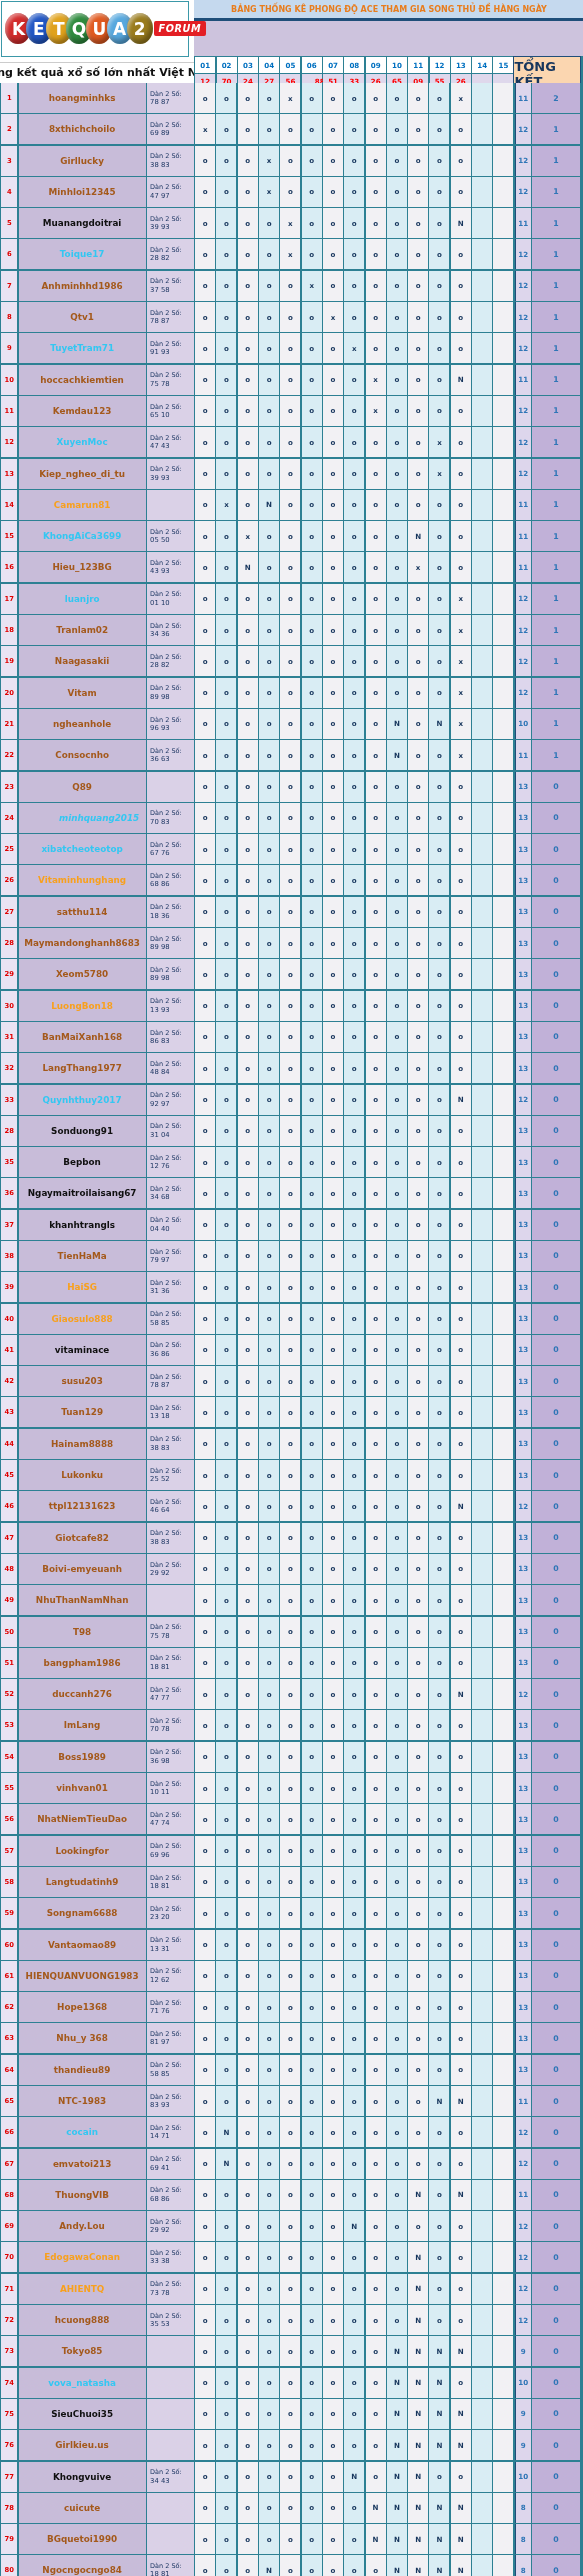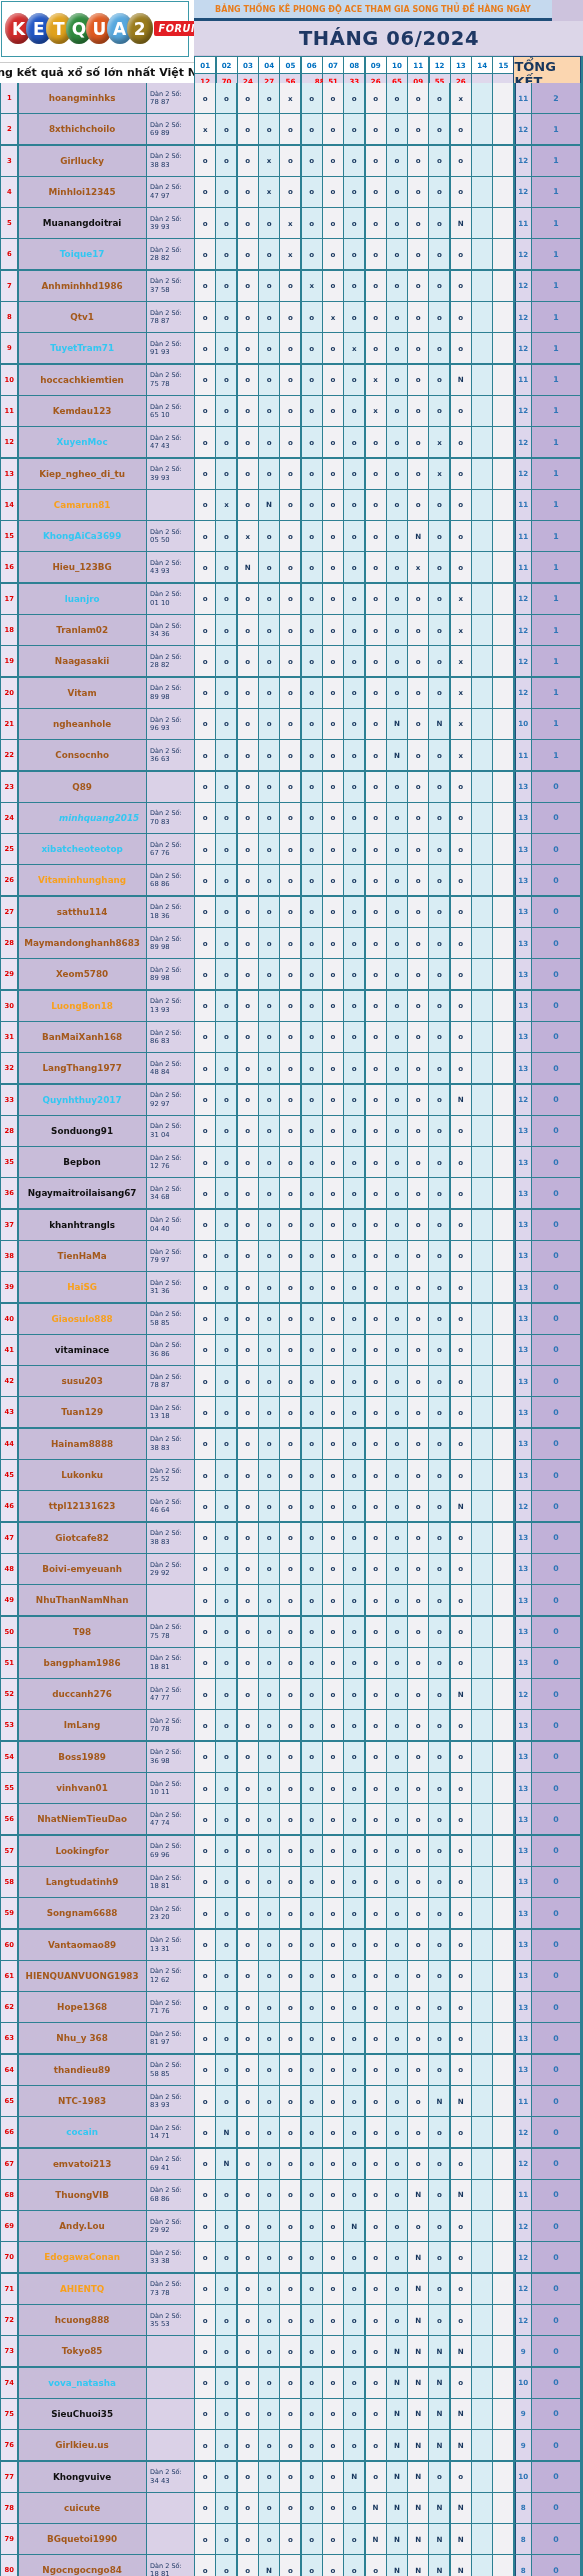--- a/index.html
+++ b/index.html
@@ -16,21 +16,21 @@
                box-shadow:inset -2.6px -3.9px 5.2px rgba(0,0,0,.35), inset 1.9px 2.6px 3.9px rgba(255,255,255,.45);}
   .logo-circle:first-child{margin-left:0;}
   .forum-badge{background:#e31e24;color:#fff;font-style:italic;font-weight:bold;font-size:9.7px;
                padding:1.9px 4.5px;border-radius:1.9px;margin-left:1.3px;letter-spacing:0.6px;}
   .tagline-bar{position:absolute;left:0;top:62px;width:194px;height:19.5px;background:#ffffff;
                border-top:0.6px solid #cccccc;display:flex;align-items:center;justify-content:center;}
   .tagline{font-size:11px;font-weight:bold;color:#111;white-space:nowrap;}
   .peach-corner{position:absolute;left:0;top:62px;width:5.2px;height:21px;background:#fbd6b0;}
 
   
-  .title-bar{position:absolute;left:194px;top:0;width:358px;height:18px;background:#c5d9ee;
+  .title-bar{position:absolute;left:194px;top:0;width:390px;height:18px;background:#c5d9ee;
              border-bottom:3.2px solid #1f4e79;box-sizing:content-box;
              display:flex;align-items:center;justify-content:center;}
   .title-text{color:#e87d1e;font-weight:bold;font-size:8px;white-space:nowrap;}
   .month-bar{position:absolute;left:194px;top:21.4px;width:390px;height:34px;background:#dcd6e8;
              display:flex;align-items:center;justify-content:center;}
   .month-text{color:#1f3864;font-weight:bold;font-size:19.5px;letter-spacing:0.6px;}
 
   
   .day-header{position:absolute;left:194px;top:56px;width:390px;height:35px;background:#2d8093;
               display:grid;grid-template-columns:repeat(15,20px) 16px 48px;
@@ -80,23 +80,20 @@
     </div>
     <div class="peach-corner"></div>
     <div class="tagline-bar">
       <span class="tagline">Trang kết quả xổ số lớn nhất Việt Nam</span>
     </div>
   </div>
 
   <div class="title-bar">
     <span class="title-text">BẢNG THỐNG KÊ PHONG ĐỘ ACE THAM GIA SONG THỦ ĐỀ HÀNG NGÀY</span>
   </div>
-  <div class="month-bar">
-    <span class="month-text">THÁNG 06/2024</span>
-  </div>
 
   <div class="day-header" id="day-header">
       <div class="hd-day" style="grid-area: 1 / 1;">01</div>
       <div class="hd-day" style="grid-area: 1 / 2;">02</div>
       <div class="hd-day" style="grid-area: 1 / 3;">03</div>
       <div class="hd-day" style="grid-area: 1 / 4;">04</div>
       <div class="hd-day" style="grid-area: 1 / 5;">05</div>
       <div class="hd-day" style="grid-area: 1 / 6;">06</div>
       <div class="hd-day" style="grid-area: 1 / 7;">07</div>
       <div class="hd-day" style="grid-area: 1 / 8;">08</div>

